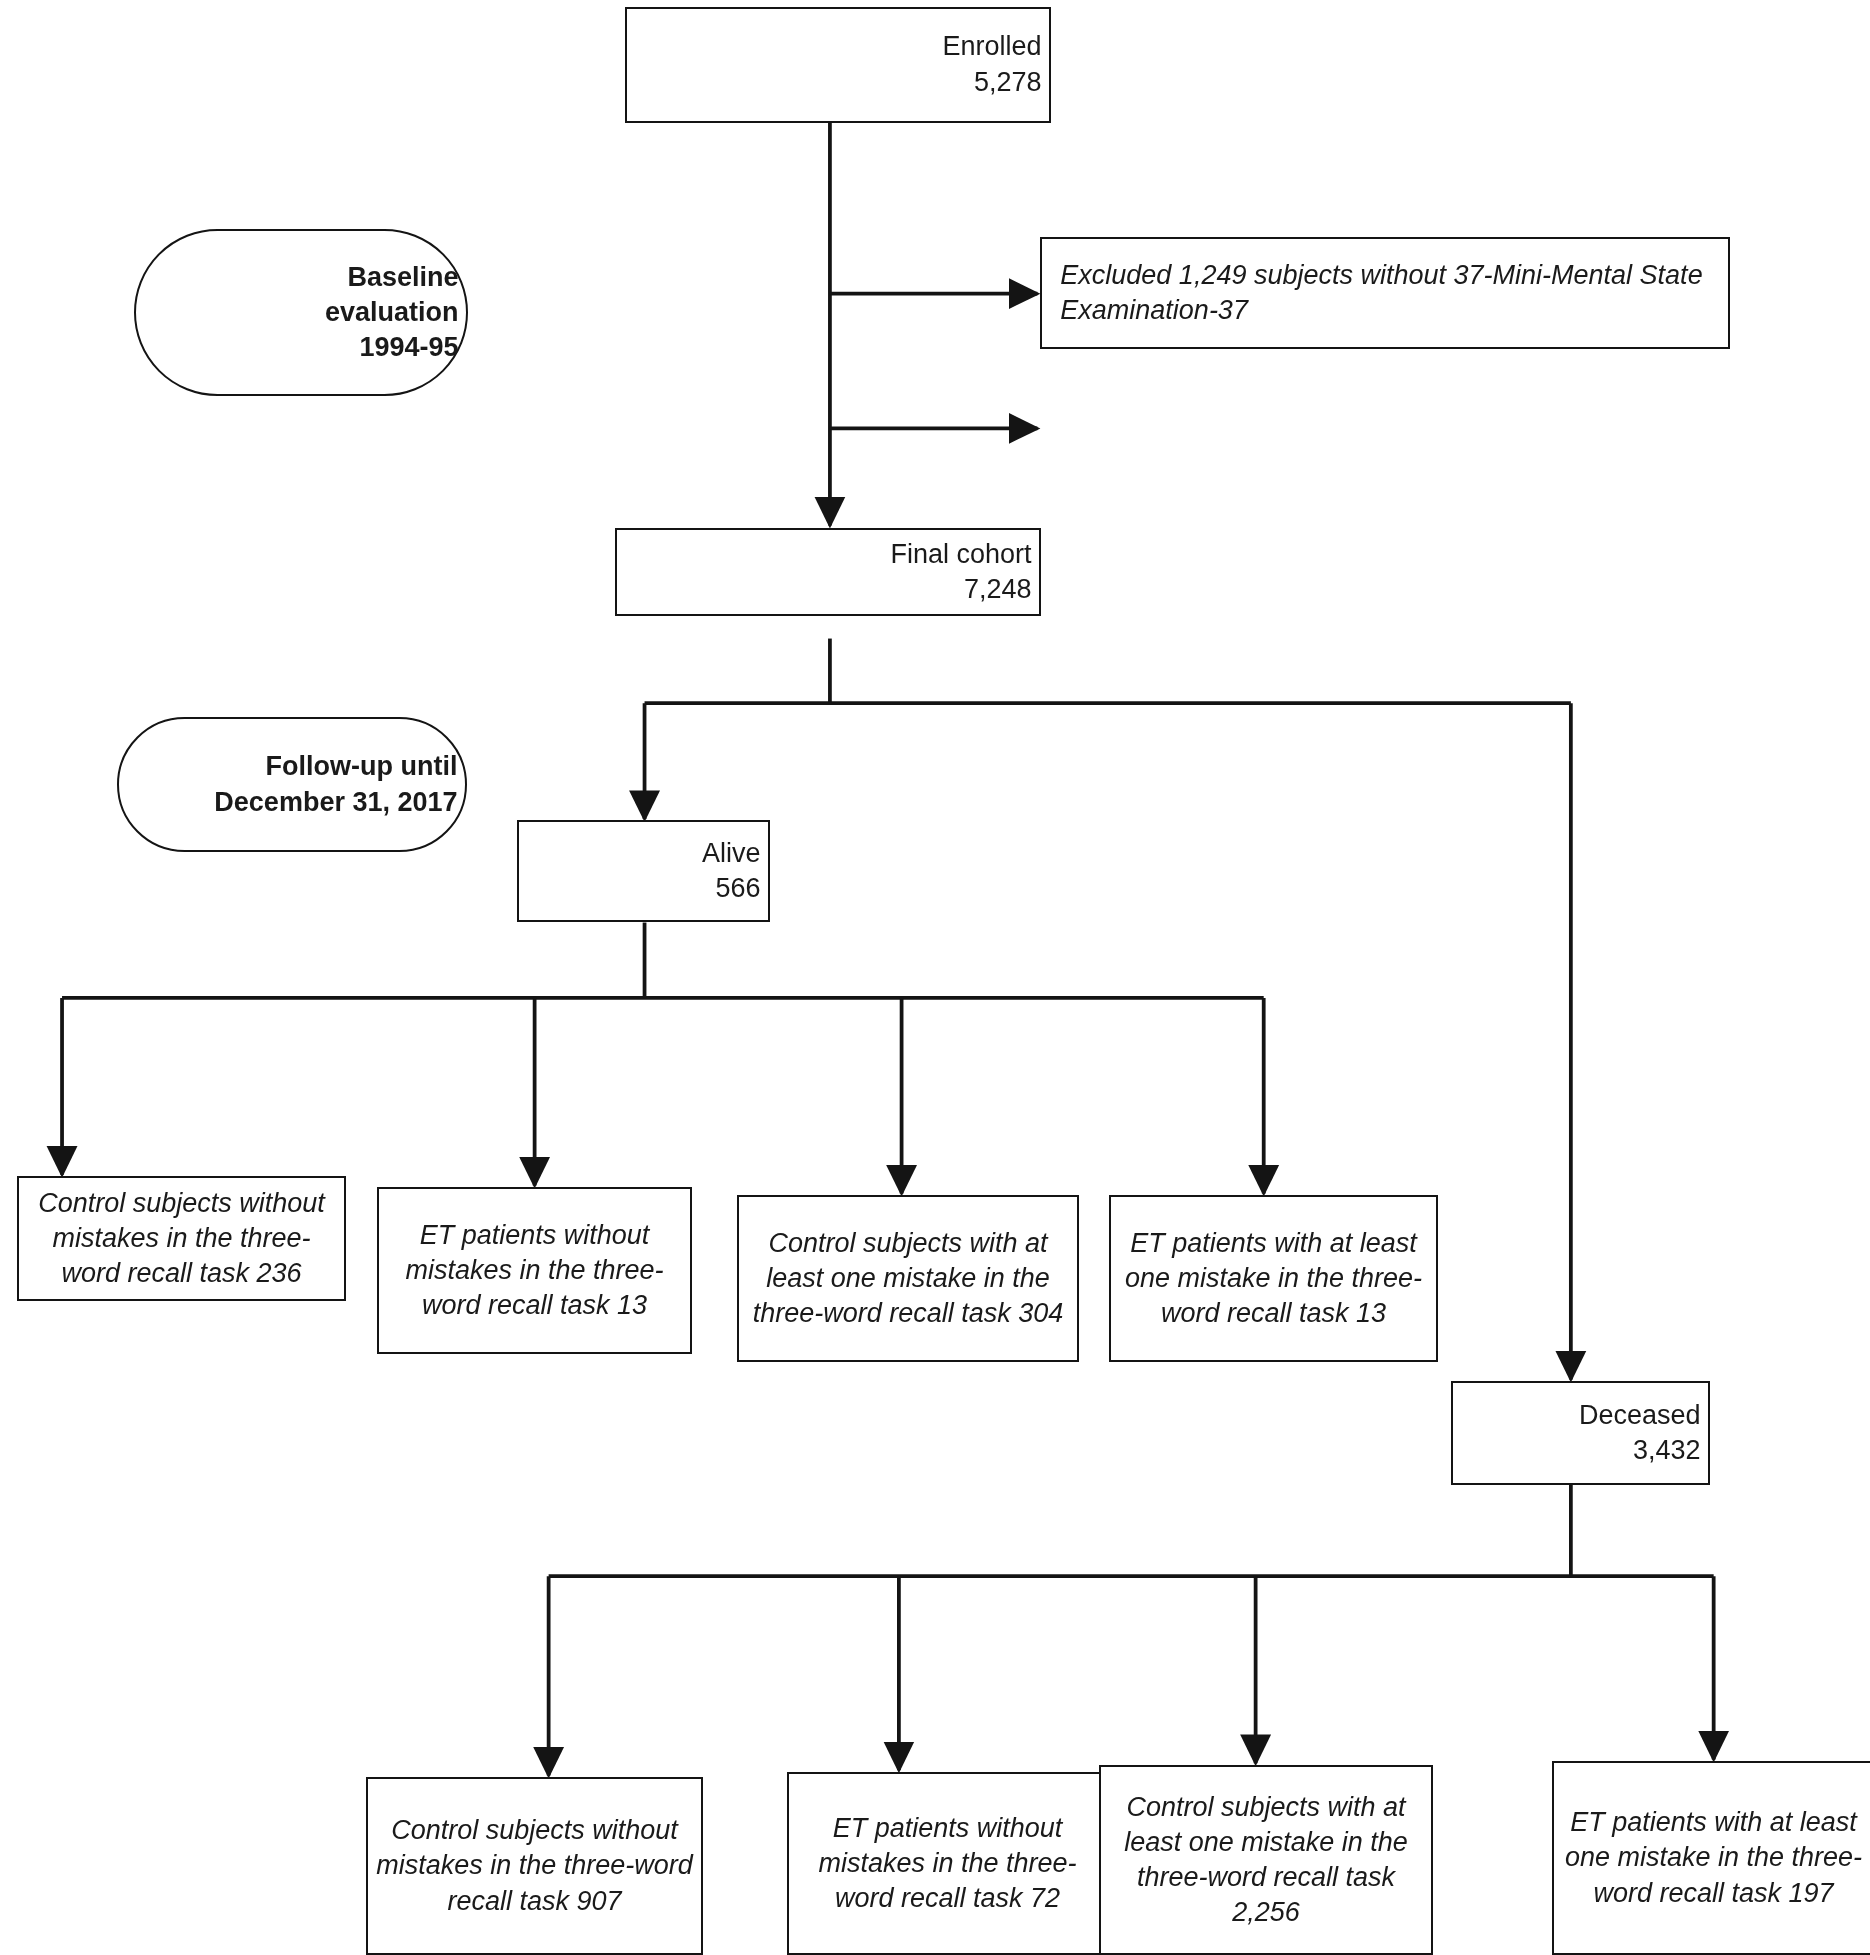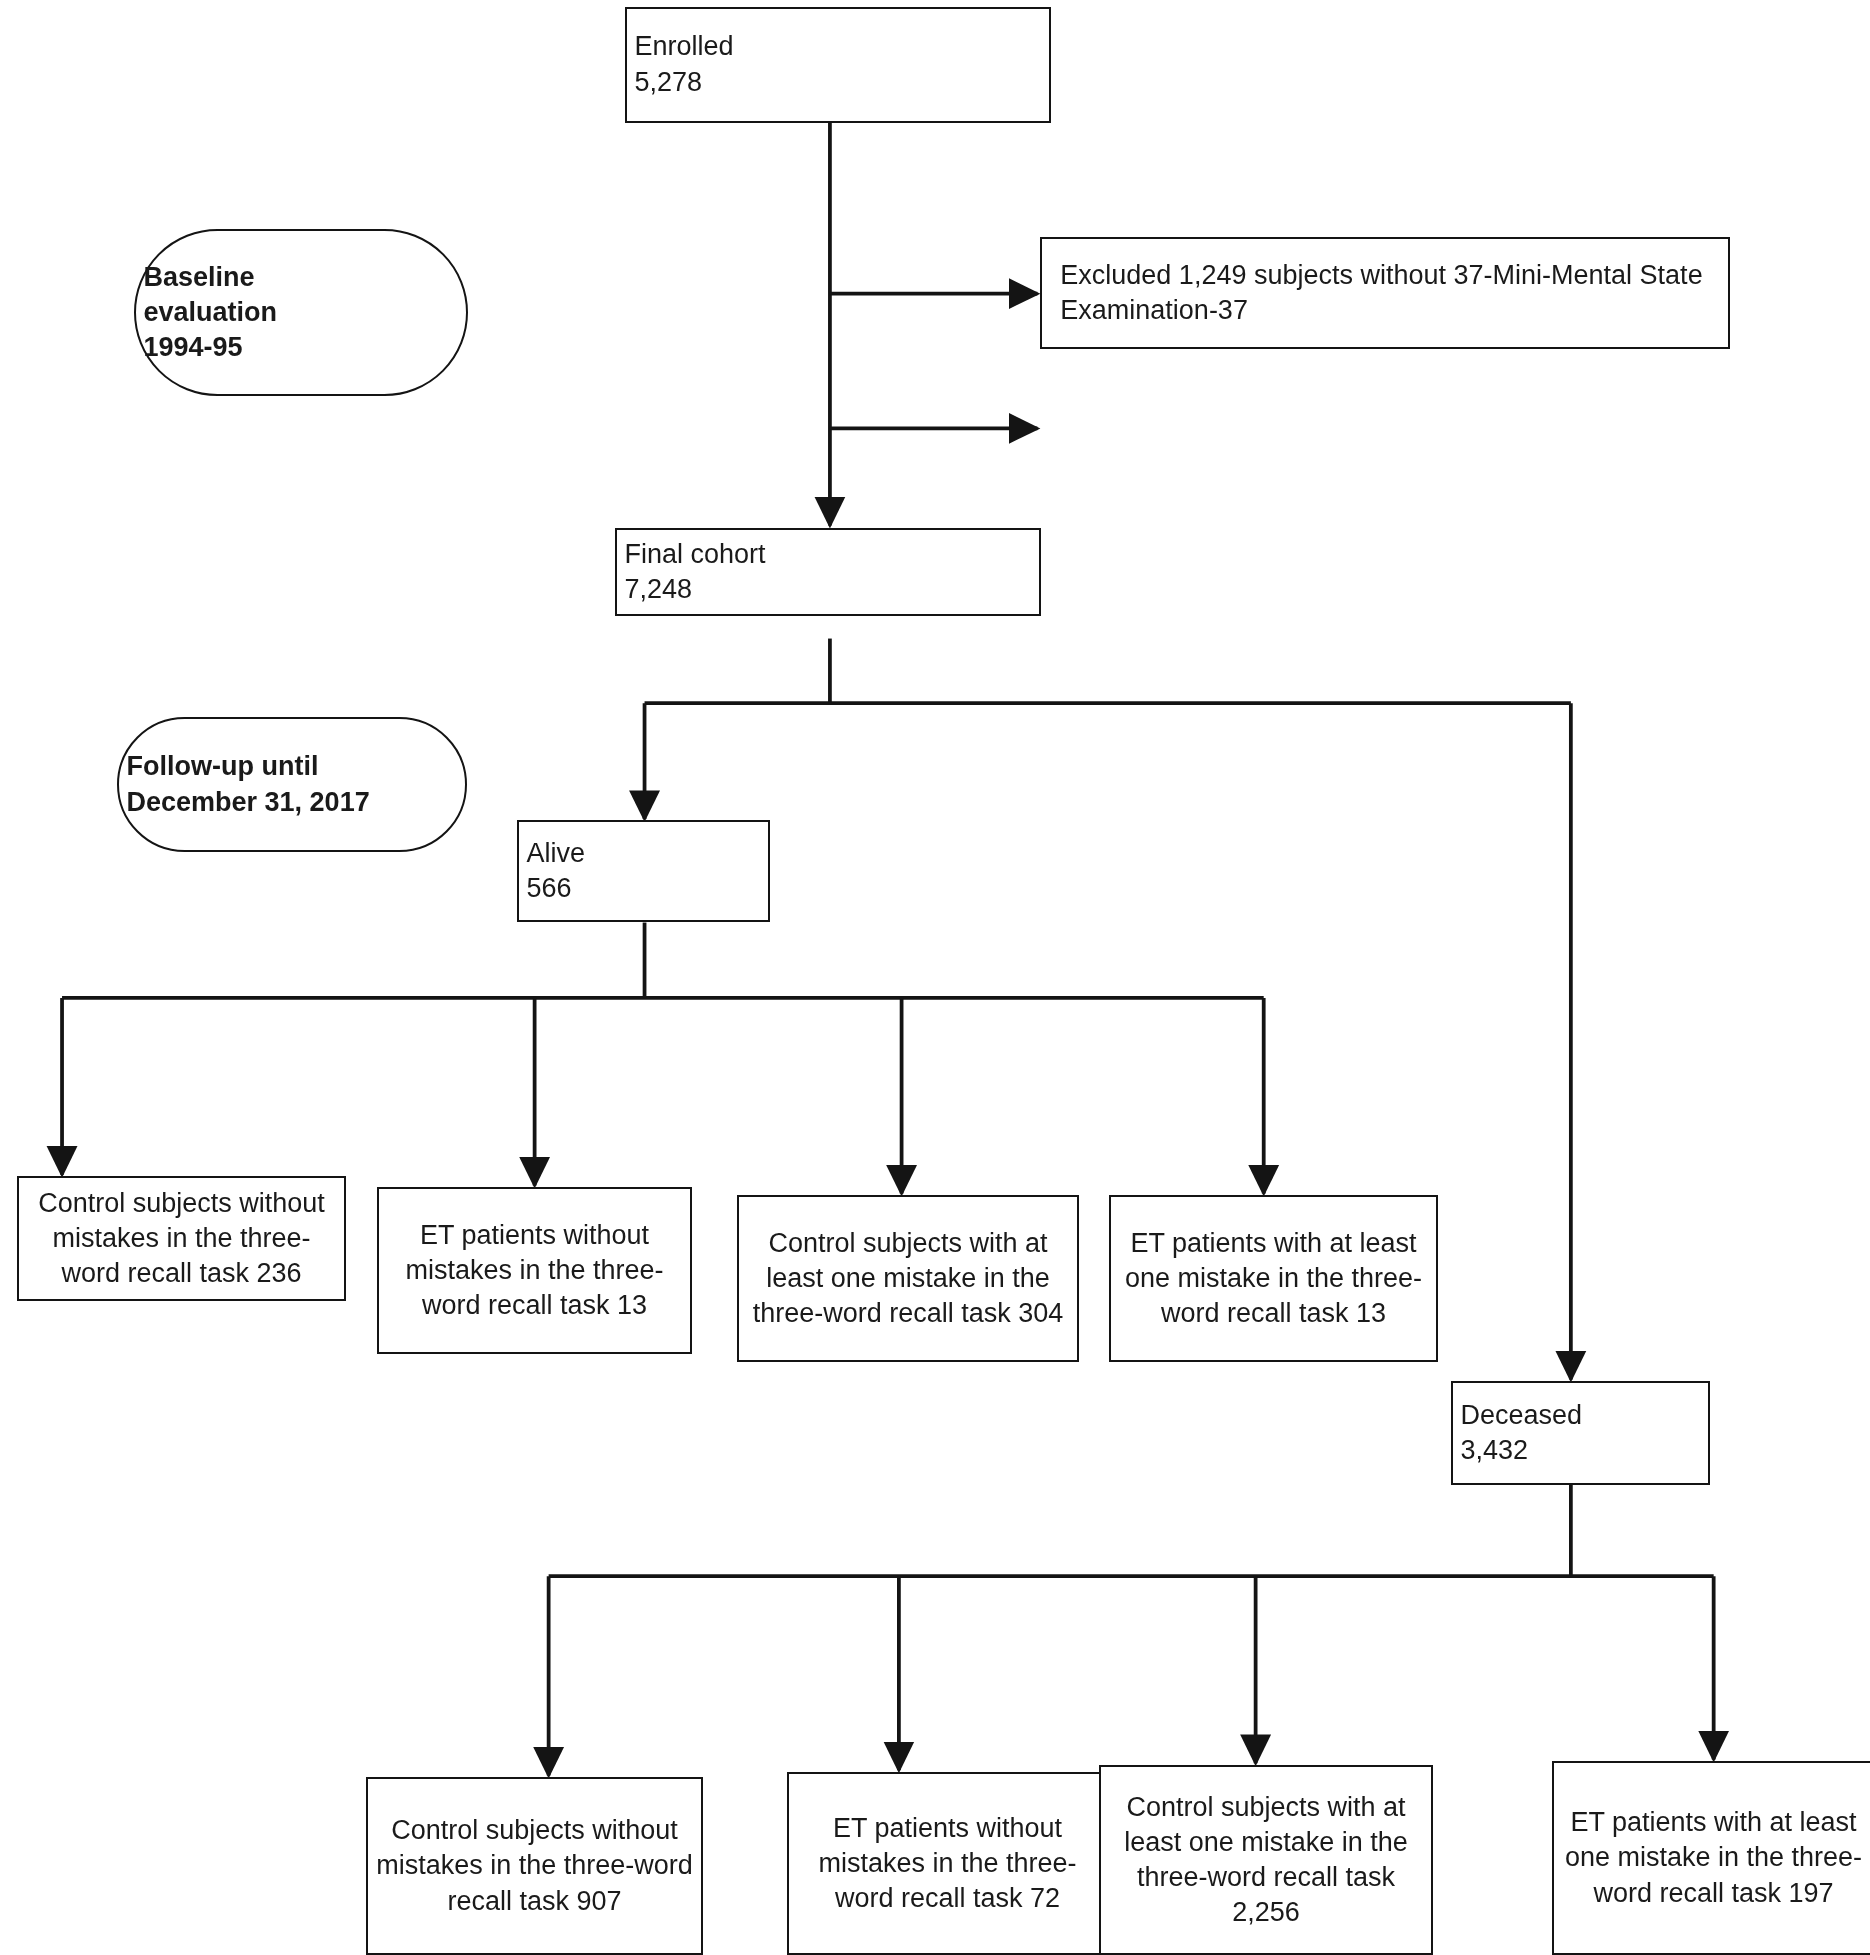--- a/index.html
+++ b/index.html
@@ -30,21 +30,21 @@
     height: 1955px;
     display: block;
   }
   .node-box {
     position: absolute;
     box-sizing: border-box;
     background: #ffffff;
     border: 2.7px solid #141414;
     display: flex;
     flex-direction: column;
-    align-items: flex-start;
+    align-items: flex-end;
     justify-content: center;
     text-align: center;
     font-size: 27px;
     line-height: 1.30;
     color: #1a1a1a;
     padding: 3.2px 7.5px;
   }
   .node-box.left-align {
     align-items: flex-start;
     text-align: left;
@@ -55,20 +55,21 @@
   .node-box.stadium {
     border-radius: 86px;
     font-weight: bold;
   }
   .node-line {
     display: block;
     white-space: nowrap;
   }
   .wrap-text {
     display: block;
+    font-style: italic;
   }
 </style>
 </head>
 <body>
 
 <div id="flow-root">
 
   <svg id="flow-svg" viewBox="0 0 3470 3628">
     <defs>
       <marker id="arrowhead" markerWidth="9" markerHeight="9" refX="7.6" refY="4.5" orient="auto" markerUnits="strokeWidth">

